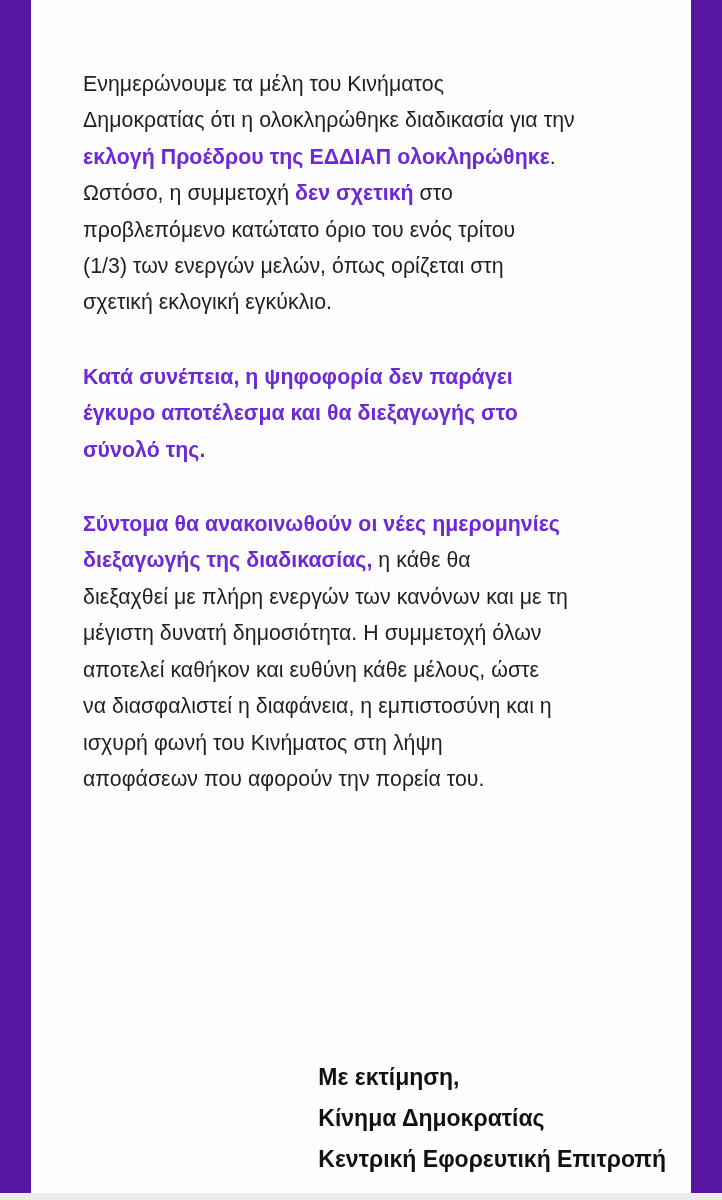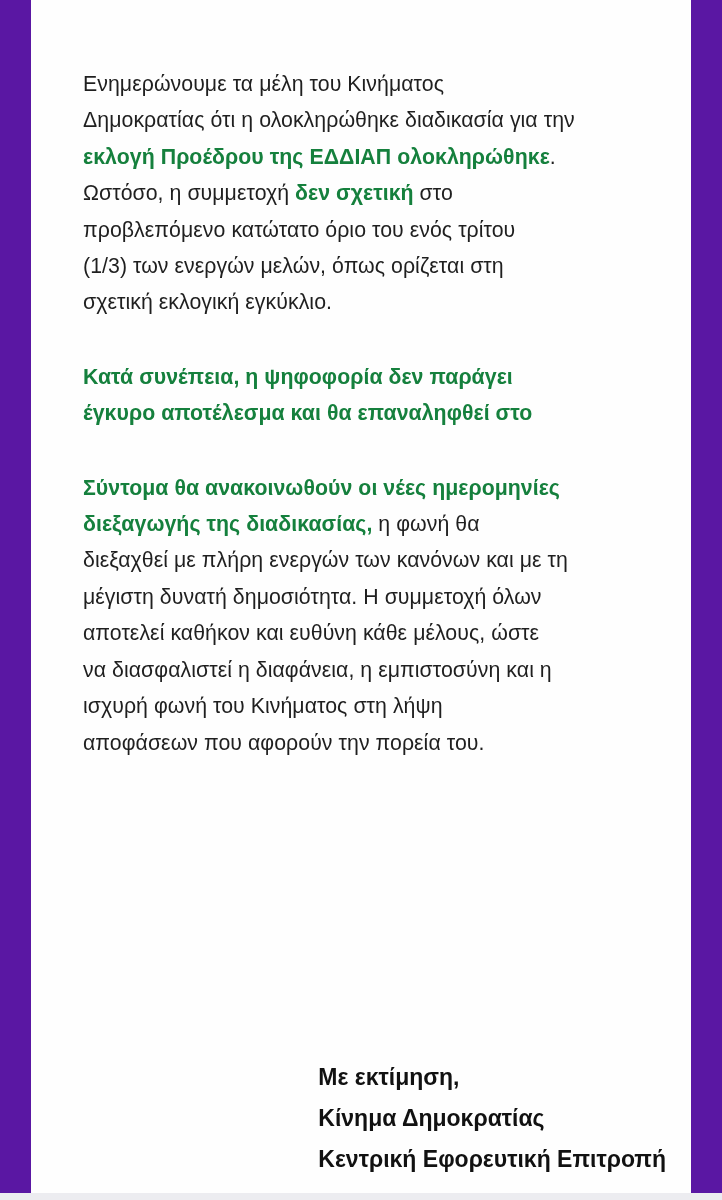--- a/index.html
+++ b/index.html
@@ -40,21 +40,21 @@
       width: 600px;
       font-family: "Liberation Sans", sans-serif;
       font-size: 21.3px;
       line-height: 36.4px;
       color: #1f1f1f;
       letter-spacing: 0.05px;
     }
     .para { margin: 0; }
     .para + .para { margin-top: 38px; }
     .line { display: block; white-space: nowrap; }
-    b, .bold { font-weight: bold; color: #15803d; }
+    b, .bold { font-weight: bold; color: #6d28d9; }
     .signature {
       position: absolute;
       right: 25px;
       top: 1057px;
       text-align: left;
       font-family: "Liberation Sans", sans-serif;
       font-weight: bold;
       font-size: 23px;
       line-height: 41px;
       color: #111;
@@ -71,25 +71,26 @@
           <span class="line"><span>Ενημερώνουμε τα μέλη του Κινήματος</span></span>
           <span class="line"><span>Δημοκρατίας ότι η ολοκληρώθηκε διαδικασία για την</span></span>
           <span class="line"><span class="bold">εκλογή Προέδρου της ΕΔΔΙΑΠ ολοκληρώθηκε</span><span>.</span></span>
           <span class="line"><span>Ωστόσο, η συμμετοχή </span><span class="bold">δεν σχετική</span><span> στο</span></span>
           <span class="line"><span>προβλεπόμενο κατώτατο όριο του ενός τρίτου</span></span>
           <span class="line"><span>(1/3) των ενεργών μελών, όπως ορίζεται στη</span></span>
           <span class="line"><span>σχετική εκλογική εγκύκλιο.</span></span>
         </p>
         <p class="para">
           <span class="line"><span class="bold">Κατά συνέπεια, η ψηφοφορία δεν παράγει</span></span>
-          <span class="line"><span class="bold">έγκυρο αποτέλεσμα και θα επαναληφθεί στο</span></span>
+          <span class="line"><span class="bold">έγκυρο αποτέλεσμα και θα διεξαγωγής στο</span></span>
+          <span class="line"><span class="bold">σύνολό της.</span></span>
         </p>
         <p class="para">
           <span class="line"><span class="bold">Σύντομα θα ανακοινωθούν οι νέες ημερομηνίες</span></span>
-          <span class="line"><span class="bold">διεξαγωγής της διαδικασίας,</span><span> η φωνή θα</span></span>
+          <span class="line"><span class="bold">διεξαγωγής της διαδικασίας,</span><span> η κάθε θα</span></span>
           <span class="line"><span>διεξαχθεί με πλήρη ενεργών των κανόνων και με τη</span></span>
           <span class="line"><span>μέγιστη δυνατή δημοσιότητα. Η συμμετοχή όλων</span></span>
           <span class="line"><span>αποτελεί καθήκον και ευθύνη κάθε μέλους, ώστε</span></span>
           <span class="line"><span>να διασφαλιστεί η διαφάνεια, η εμπιστοσύνη και η</span></span>
           <span class="line"><span>ισχυρή φωνή του Κινήματος στη λήψη</span></span>
           <span class="line"><span>αποφάσεων που αφορούν την πορεία του.</span></span>
         </p>
       </div>
 
     <div class="signature">

